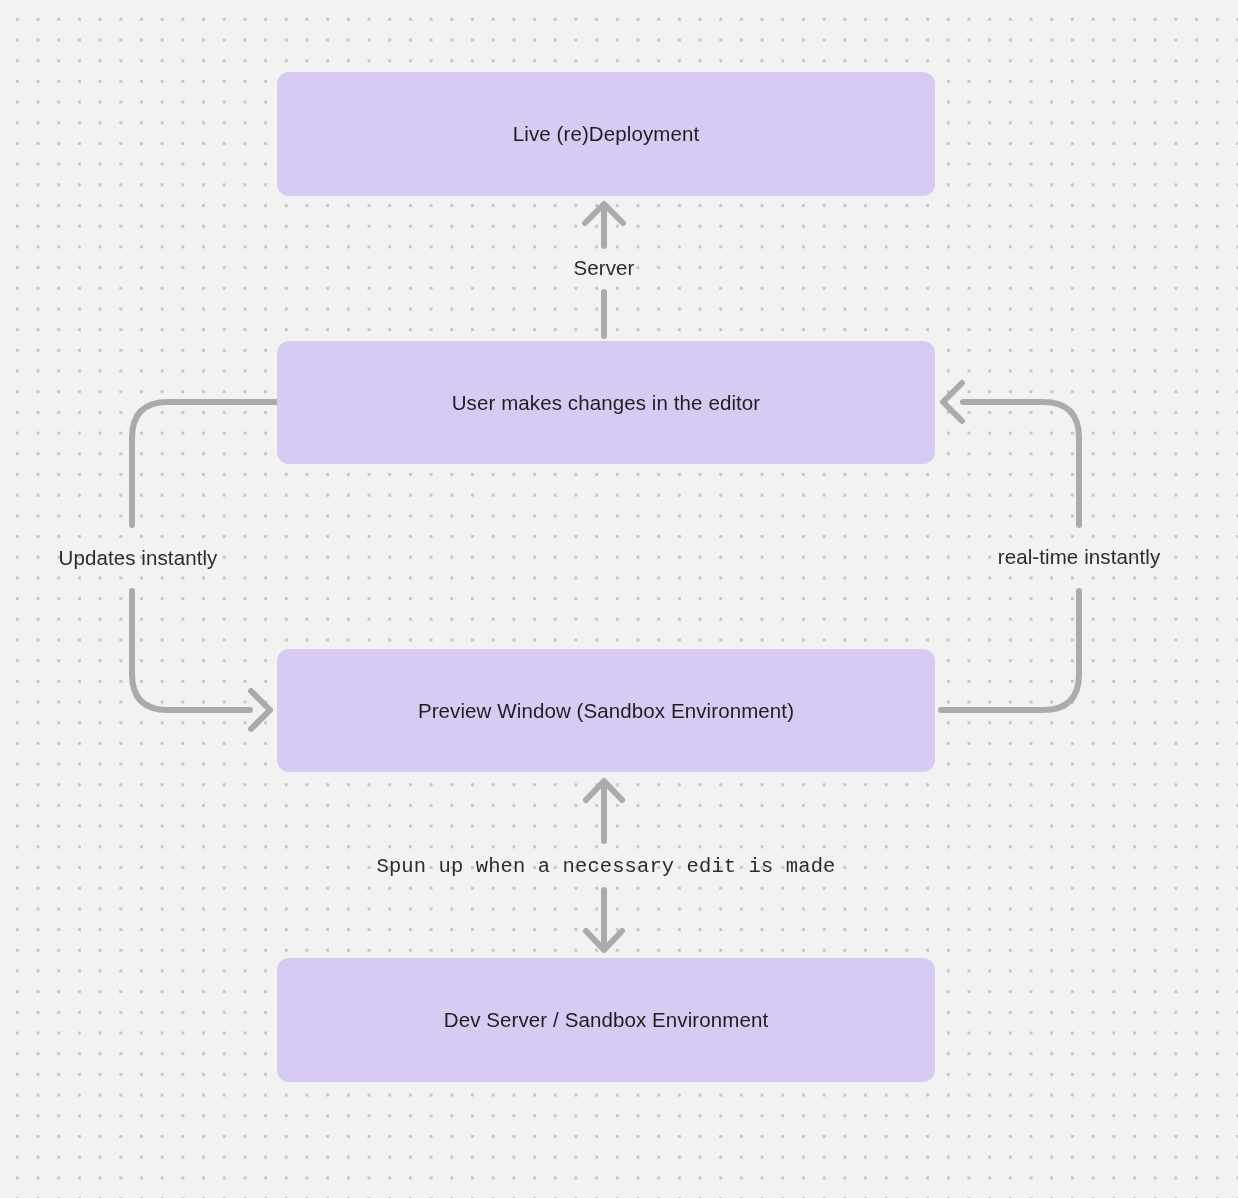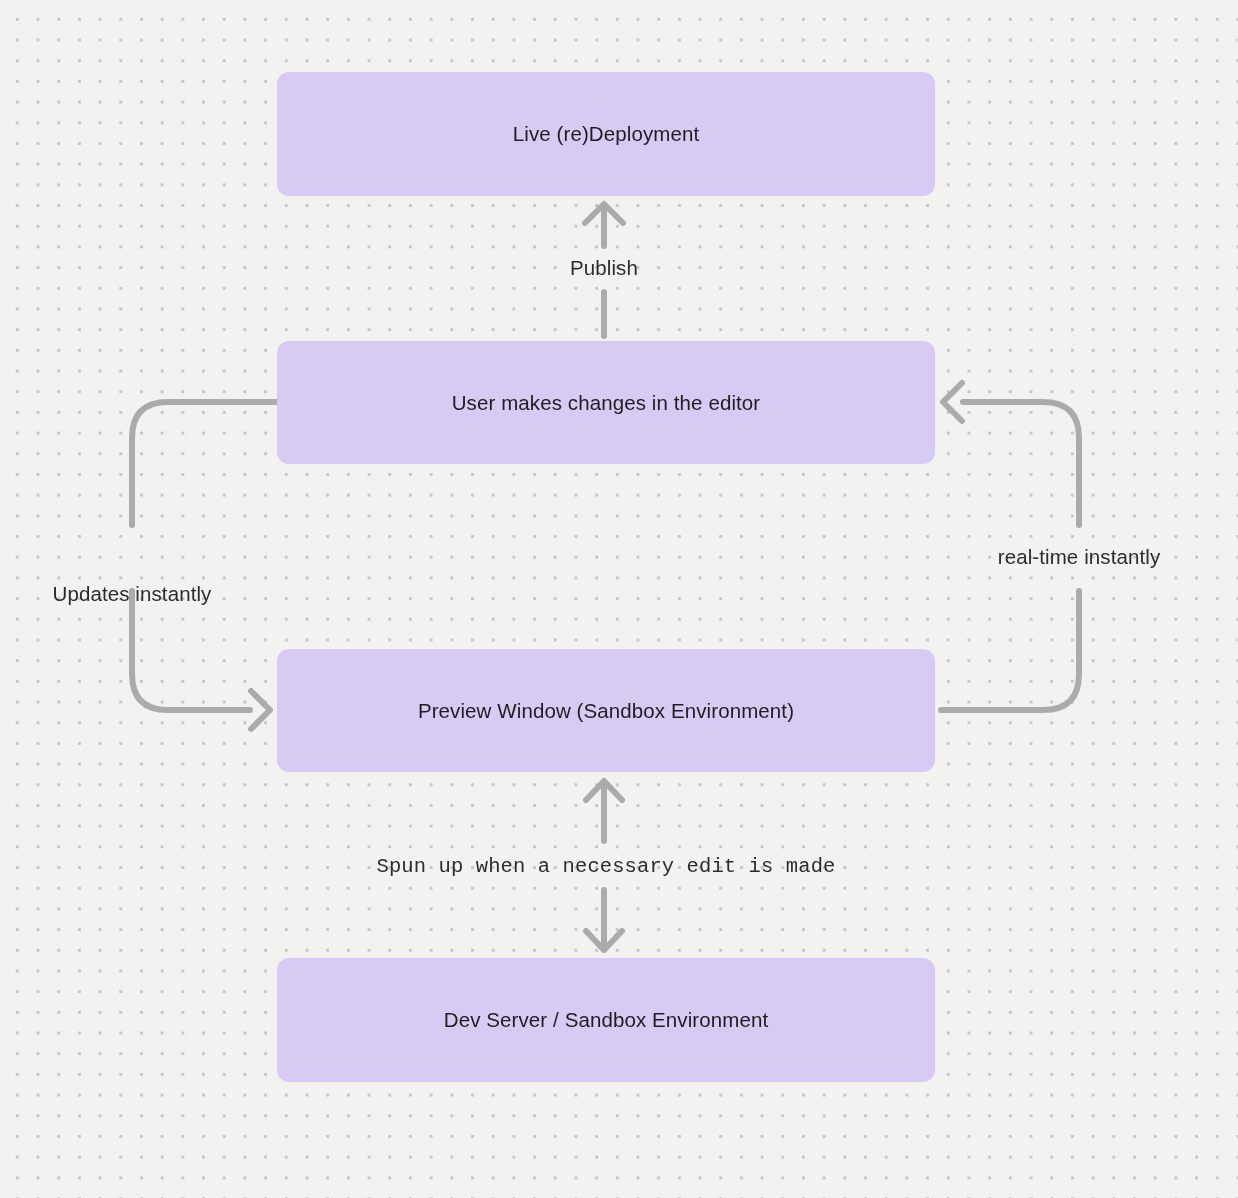--- a/index.html
+++ b/index.html
@@ -59,21 +59,21 @@
   .node-4 { top: 958px; height: 124px; }
   .edge-label {
     position: absolute;
     transform: translate(-50%, -50%);
     white-space: nowrap;
     color: var(--label-text);
     font-size: 20.5px;
     letter-spacing: 0.1px;
   }
   .label-publish   { left: 604px;  top: 268px; }
-  .label-updates   { left: 132px;  top: 558px; margin-top: 36px; }
+  .label-updates   { left: 138px;  top: 558px; }
   .label-realtime  { left: 1079px; top: 557px; }
   .label-spun-up   { left: 606px;  top: 866px; font-family: Liberation Mono, monospace; }
 </style>
 </head>
 <body>
 
 <div class="canvas">
 
   <svg class="connector-layer" viewBox="0 0 1238 1198" aria-hidden="true">
 
@@ -104,18 +104,18 @@
   </div>
 
   <div class="node node-3">
     <span>Preview Window (Sandbox Environment)</span>
   </div>
 
   <div class="node node-4">
     <span>Dev Server / Sandbox Environment</span>
   </div>
 
-  <div class="edge-label label-publish">Publish</div>
+  <div class="edge-label label-publish">Server</div>
   <div class="edge-label label-updates">Updates instantly</div>
   <div class="edge-label label-realtime">real-time instantly</div>
   <div class="edge-label label-spun-up">Spun up when a necessary edit is made</div>
 
 </div>
 
 </body></html>

